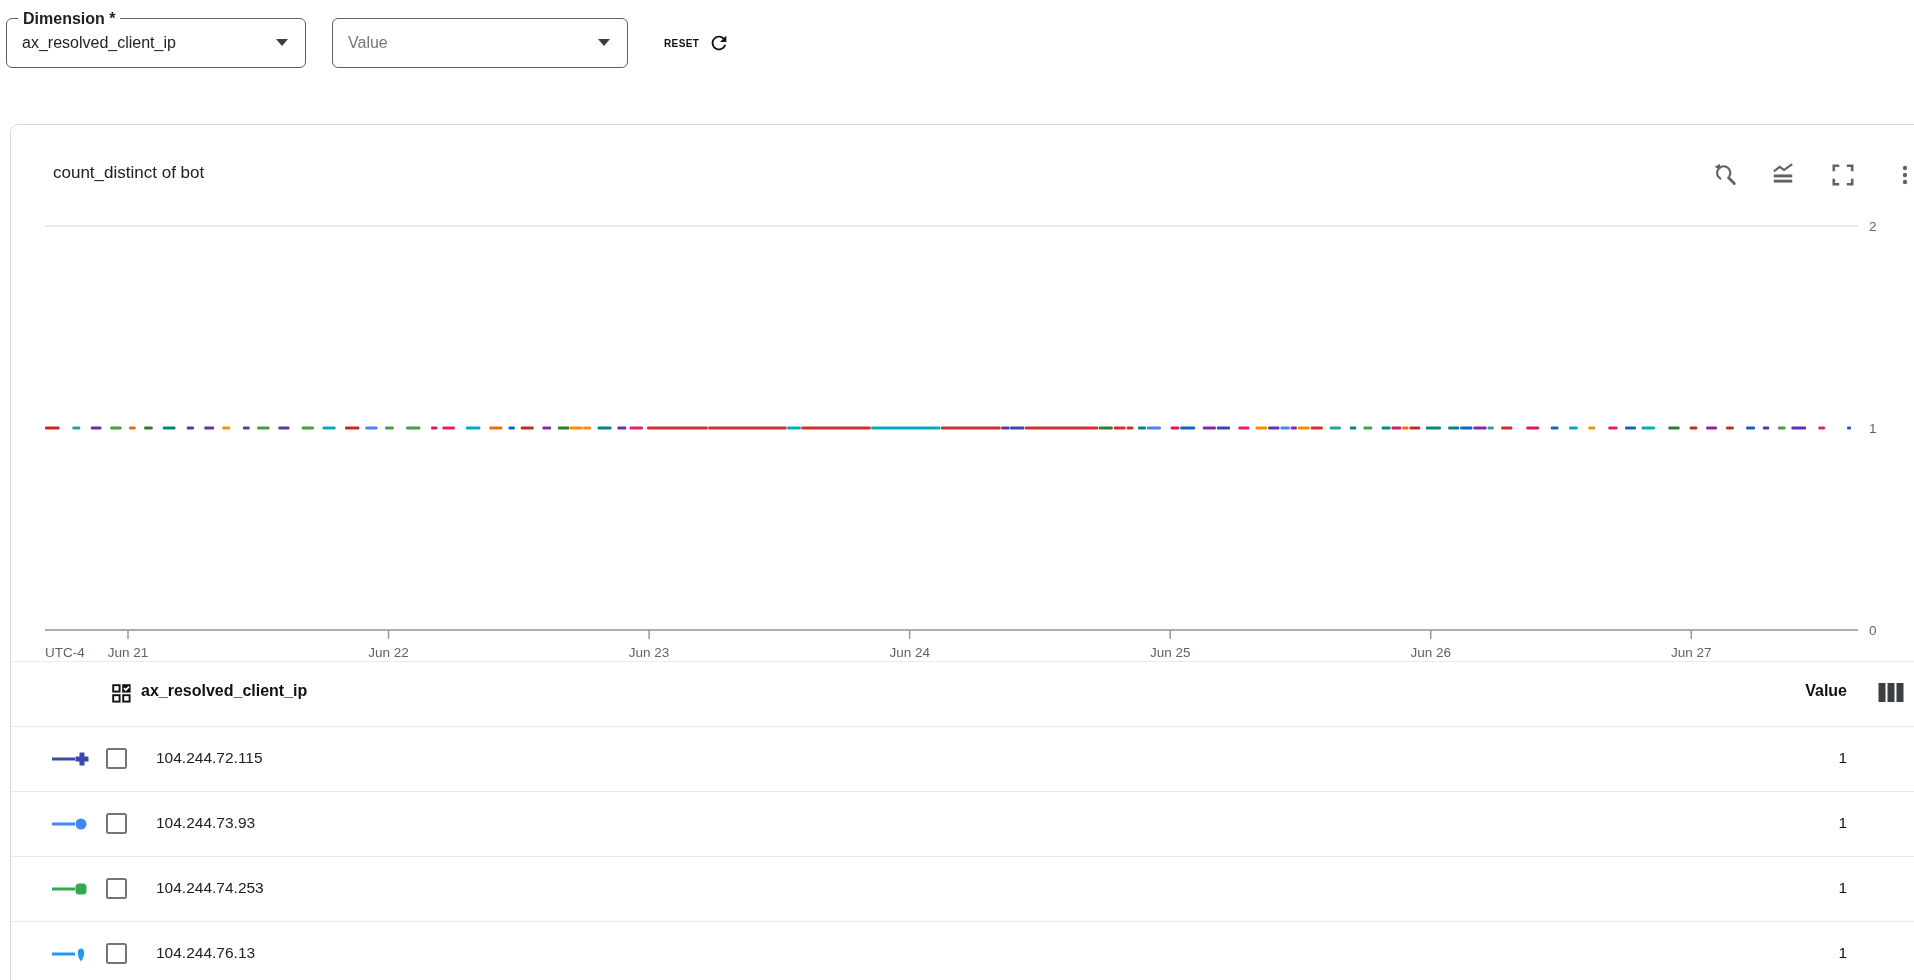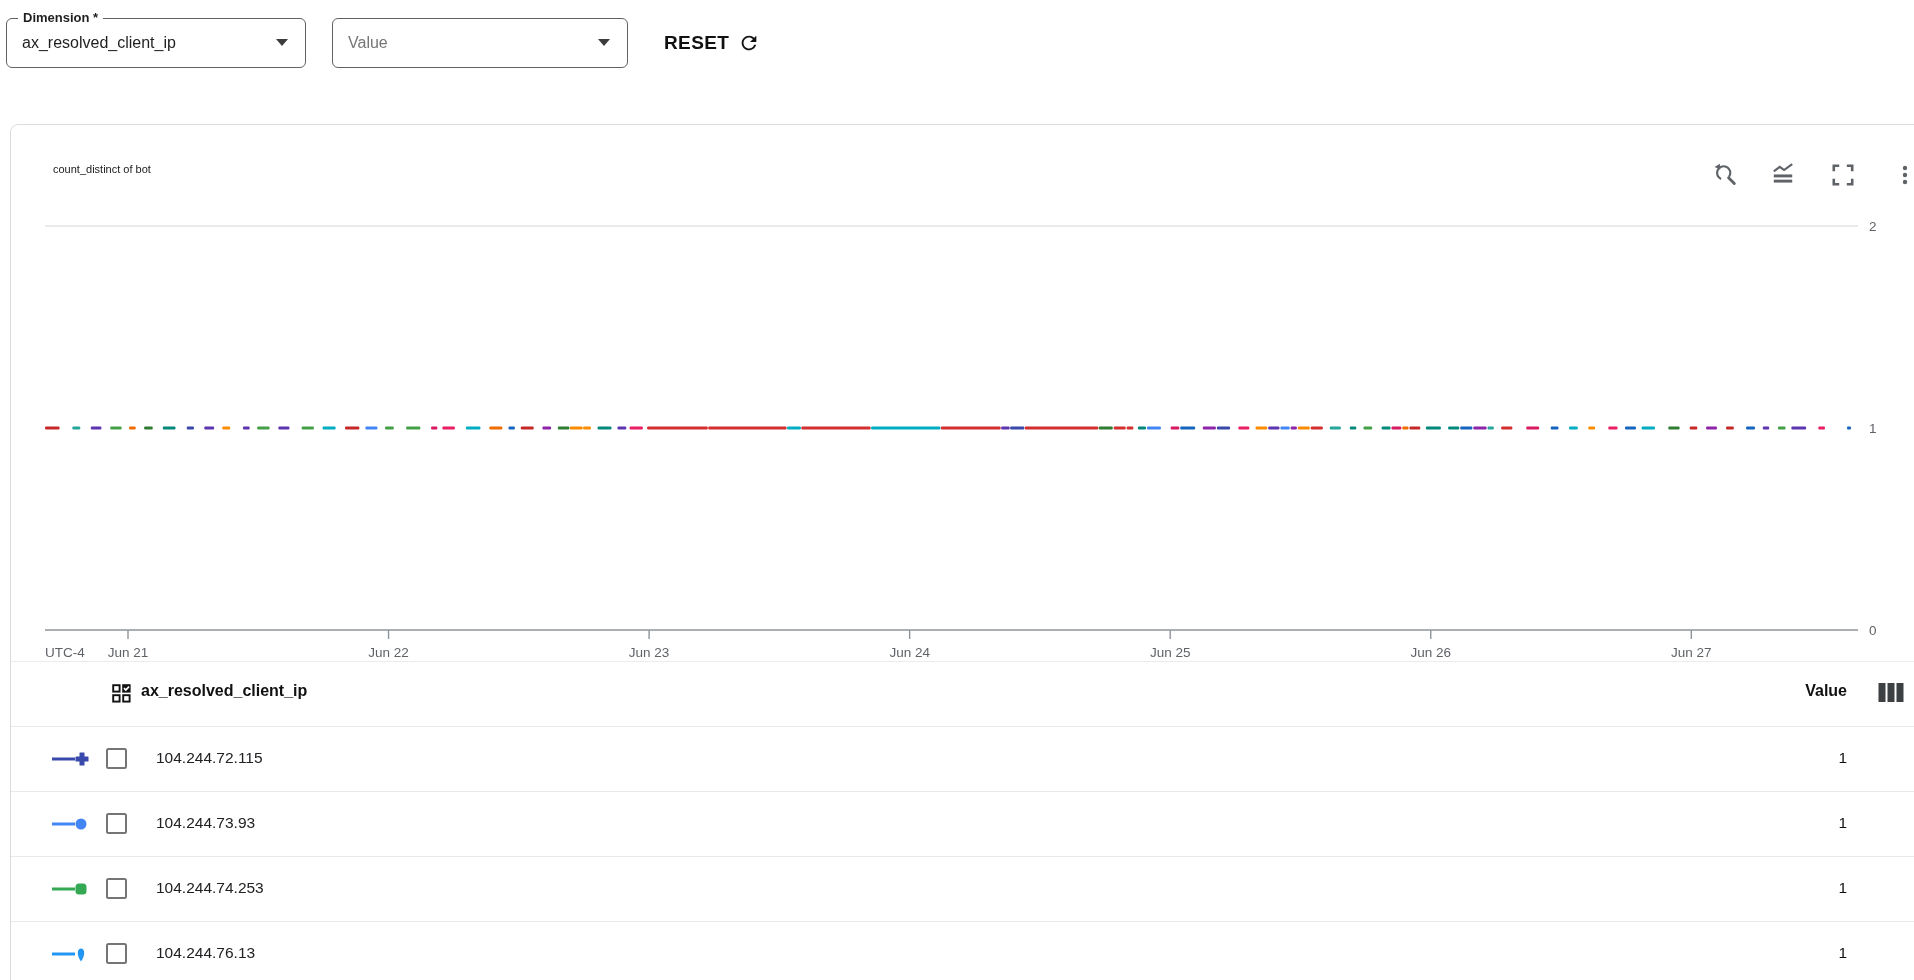--- a/index.html
+++ b/index.html
@@ -2,33 +2,33 @@
 <html><head>
 <meta charset="utf-8">
 <style>
   * { margin:0; padding:0; box-sizing:border-box; }
   html,body { width:1914px; height:980px; background:#fff; overflow:hidden;
     font-family:"Liberation Sans","DejaVu Sans",sans-serif; color:#202124; }
 
   
   .field { position:absolute; height:50px; border:1.5px solid #5f6368; border-radius:6px; background:#fff; cursor:pointer; }
   .field-label { position:absolute; top:-9px; left:11px; background:#fff; padding:0 5px;
-    font-size:13px; font-weight:700; color:#1f1f1f; white-space:nowrap; }
+    font-size:16px; font-weight:700; color:#1f1f1f; white-space:nowrap; }
   .field-value { position:absolute; left:15px; top:0; line-height:47px; font-size:16px; color:#1f1f1f; white-space:nowrap; }
   .field-placeholder { position:absolute; left:15px; top:0; line-height:47px; font-size:16px; color:#767676; white-space:nowrap; }
   .dd-arrow { position:absolute; right:17px; top:20px; width:0; height:0;
     border-left:6px solid transparent; border-right:6px solid transparent; border-top:7px solid #3c3c3c; }
   .reset-btn { position:absolute; left:664px; top:23px; height:40px; display:flex; align-items:center; gap:9px;
     background:none; border:none; cursor:pointer; }
-  .reset-btn span { font-size:19px; font-weight:700; letter-spacing:.4px; color:#111;text-align:center; }
+  .reset-btn span { font-size:10px; font-weight:700; letter-spacing:.4px; color:#111;text-align:center; }
 
   
   .card { position:absolute; left:10px; top:124px; width:1920px; height:1000px;
     border:1px solid #dadce0; border-radius:8px; background:#fff; }
-  .card-title { position:absolute; left:42px; top:38px; font-size:11px; color:#202124; white-space:nowrap; }
+  .card-title { position:absolute; left:42px; top:38px; font-size:17px; color:#202124; white-space:nowrap; }
   .icon-btn { position:absolute; top:36px; width:28px; height:28px; background:none; border:none; cursor:pointer;
     display:flex; align-items:center; justify-content:center; }
   svg { display:block; }
 
   .chart-svg { position:absolute; left:0; top:0; }
   .chart-sep { position:absolute; left:0; top:536px; width:100%; height:1px; background:#ececec; }
 
   
   .tbl-header { position:absolute; left:0; top:537px; width:100%; height:64px; }
   .hdr-icon { position:absolute; left:101px; top:22px; }

